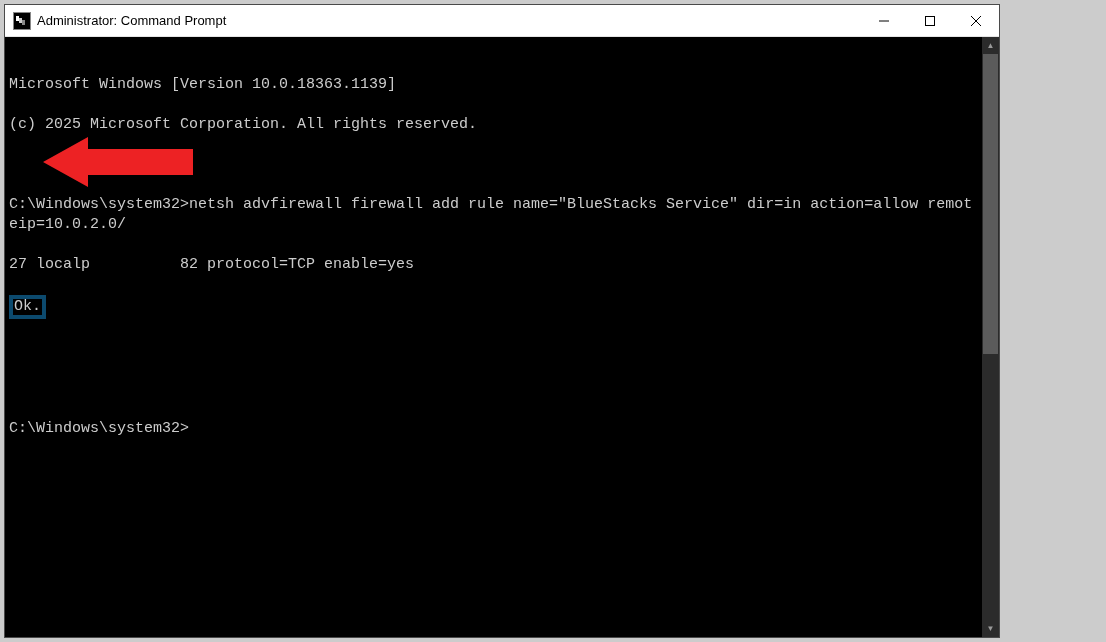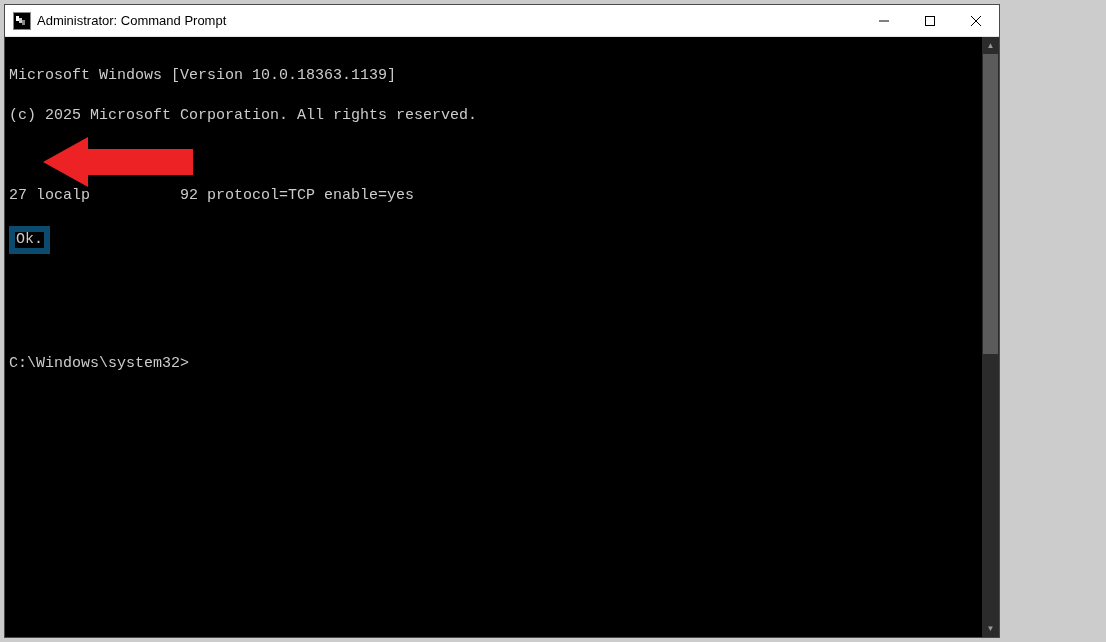--- a/index.html
+++ b/index.html
@@ -82,21 +82,21 @@
       background: #000000;
       position: relative;
     }
     .terminal {
       flex: 1;
       background: #000000;
       color: #cccccc;
       font-family: Consolas, "Courier New", monospace;
       font-size: 15px;
       line-height: 20px;
-      padding: 9px 4px;
+      padding: 18px 4px;
       white-space: pre-wrap;
       word-break: break-all;
       overflow: hidden;
       position: relative;
     }
     .scrollbar {
       width: 17px;
       background: #2b2b2b;
       position: relative;
       display: flex;
@@ -121,21 +121,21 @@
       left: 1px;
       right: 1px;
       height: 300px;
       background: #5b5b5b;
     }
     .term-line {
       display: block;
       min-height: 20px;
     }
     .ok-highlight {
-      border: 6px solid #0c4a6e;
+      border: 4px solid #0c4a6e;
       padding: 0 1px;
       display: inline-block;
       line-height: 16px;
     }
     .arrow-annotation {
       position: absolute;
       left: 38px;
       top: 95px;
       width: 150px;
       height: 60px;
@@ -174,21 +174,22 @@
           </svg>
       </button>
     </div>
   </div>
 
   <div class="terminal-wrapper">
     <div class="terminal">
 <span class="term-line">Microsoft Windows [Version 10.0.18363.1139]</span>
 <span class="term-line">(c) 2025 Microsoft Corporation. All rights reserved.</span>
 <span class="term-line"></span>
-<span class="term-line"><span>27 localp</span><span style="visibility:hidden">   2860-28</span><span>92 protocol=TCP enable=yes</span></span>
+<span class="term-line"><span>C:\Windows\system32&gt;</span><span>netsh advfirewall firewall add rule name="BlueStacks Service" dir=in action=allow remoteip=10.0.2.0/</span></span>
+<span class="term-line"><span>27 localp</span><span style="visibility:hidden">   2860-28</span><span>82 protocol=TCP enable=yes</span></span>
 <span class="term-line"><span class="ok-highlight">Ok.</span></span>
 <span class="term-line"></span>
 <span class="term-line"></span>
 <span class="term-line"><span>C:\Windows\system32&gt;</span><span class="cursor-blink"></span></span>
 
       <svg class="arrow-annotation" viewBox="0 0 150 60">
         <polygon points="0,30 45,5 45,17 150,17 150,43 45,43 45,55" fill="#ed2224"></polygon>
       </svg>
     </div>
 

